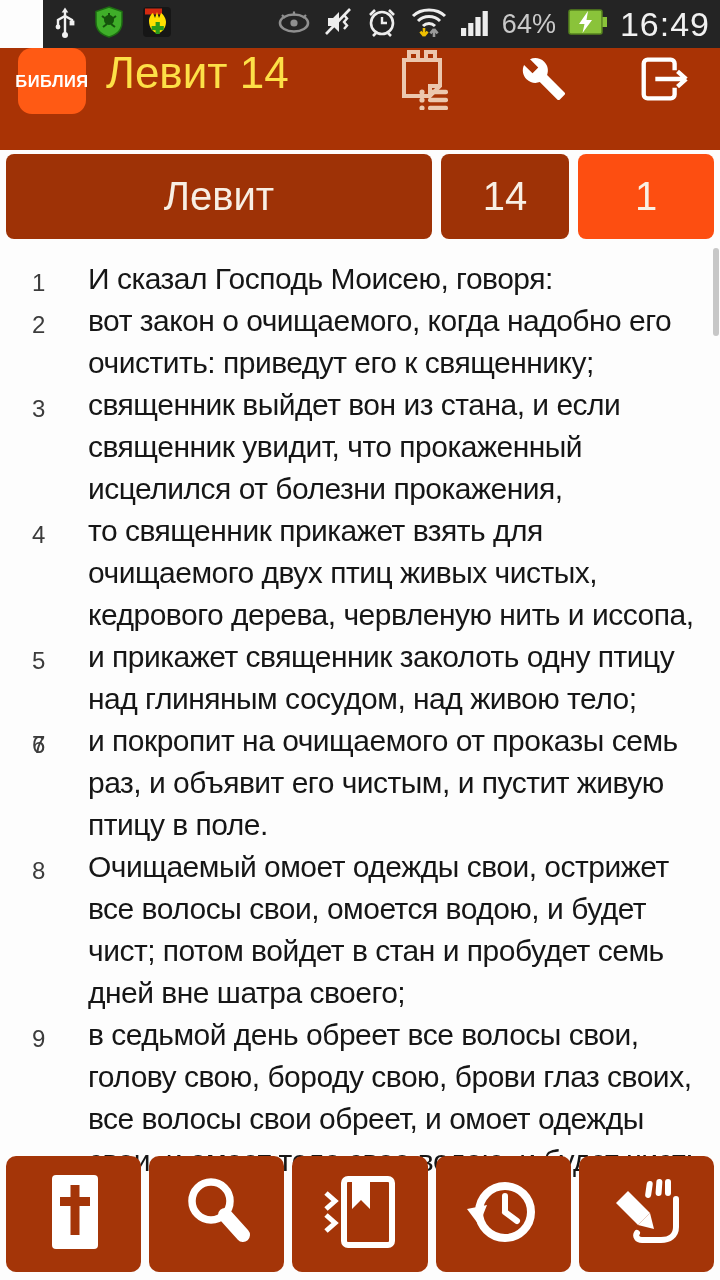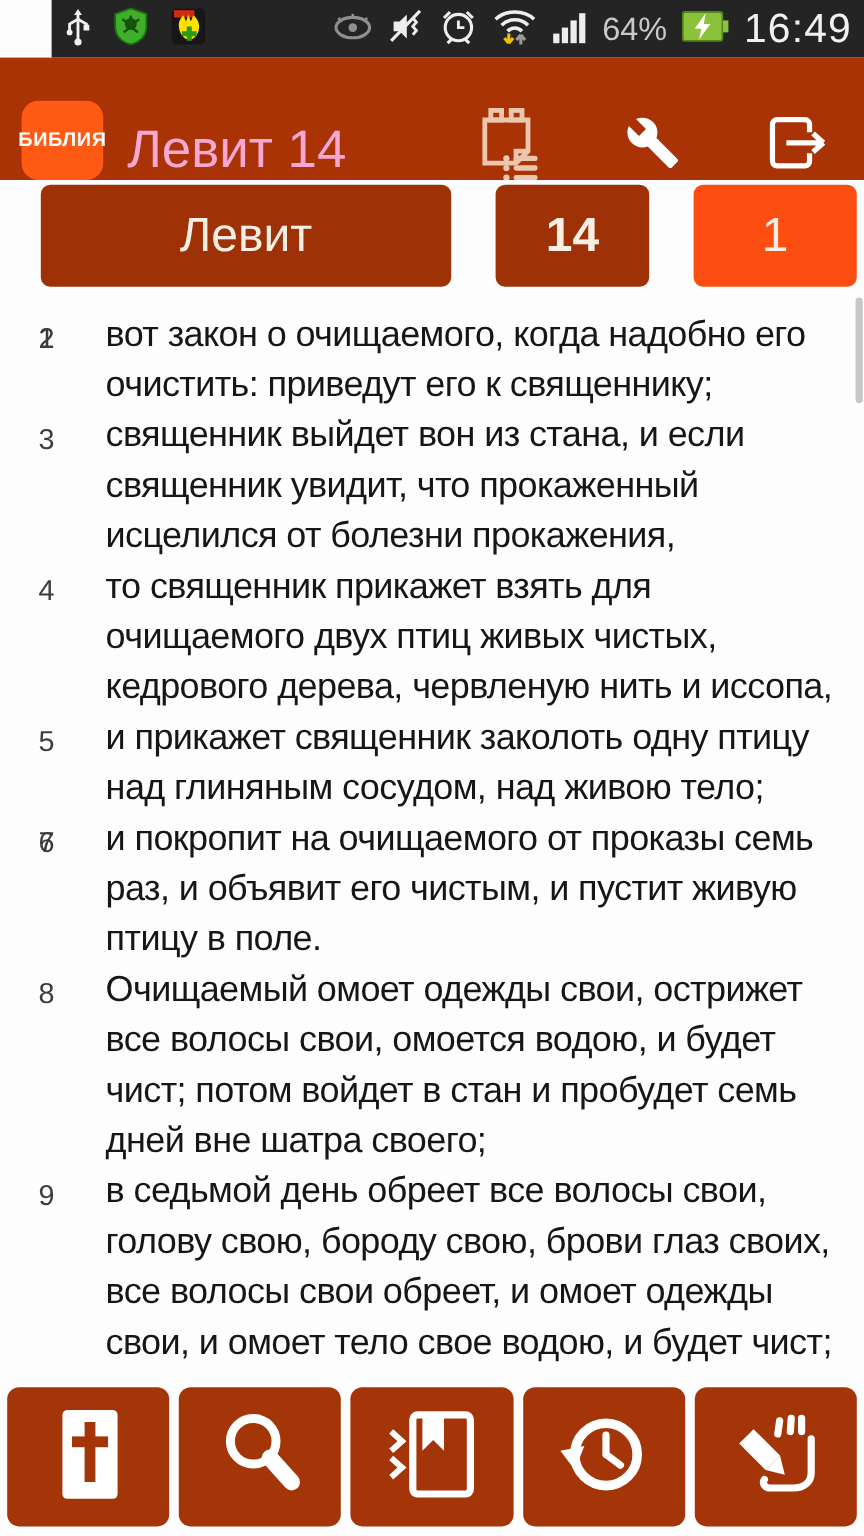--- a/index.html
+++ b/index.html
@@ -12,43 +12,42 @@
     height:48px; background:#242424; display:flex; align-items:center;
     padding:0 10px; gap:16px; color:#eee;margin-left:43px;
   }
   .sb-left{ display:flex; align-items:center; gap:16px; }
   .sb-right{ margin-left:auto; display:flex; align-items:center; gap:12px; }
   .sb-pct{ font-size:27px; color:#c9c9c9; }
   .sb-time{ font-size:34px; color:#f1f1f1; letter-spacing:1px; }
 
   
   .app-header{
-    height:102px; background:#a93305; display:flex; align-items:flex-end; padding:0 18px;
+    height:102px; background:#a93305; display:flex; align-items:flex-start; padding:0 18px;
   }
   .logo{
     width:68px; height:66px; background:#ff5a14; border-radius:14px;
     display:flex; align-items:center; justify-content:center;
     color:#fff; font-weight:bold; font-size:16.5px; letter-spacing:.5px;
   }
-  .app-title{ color:#f9a8d4; font-size:44px; margin-left:20px; flex:1 1 auto; white-space:nowrap; }
+  .app-title{ color:#fde047; font-size:44px; margin-left:20px; flex:1 1 auto; white-space:nowrap; }
   .header-icons{ display:flex; align-items:center; gap:64px; margin-right:10px; }
   .hicon{ width:56px; height:62px; display:flex; align-items:center; justify-content:center; }
 
   
   .nav-row{
     height:96px; background:#fdfdfd; display:flex; gap:9px; padding:4px 6px 7px 6px;
   }
   .nav-btn{
     border:none; border-radius:8px; color:#f8efe4; font-size:40px;
     display:flex; align-items:center; justify-content:center;
     font-family:"Liberation Sans", sans-serif;
-    margin-left:28px;
   }
   .nav-book{ flex:1 1 auto; background:#9e3206; }
-  .nav-chapter{ width:128px; background:#9e3206;font-weight:bold; }
+  .nav-chapter{ width:128px; background:#9e3206; }
   .nav-verse{ width:136px; background:#fd4e11; }
 
   
   .content{ position:relative; height:1082px; background:#fdfdfd; padding-top:12px; overflow:hidden; }
   .verse-row{
     position:relative; padding:0 14px 0 88px;
     font-size:30px; line-height:42px; letter-spacing:-0.5px; color:#161616;
   }
   .verse-num{
     position:absolute; left:32px; top:4px; font-size:24px; color:#3c3c3c; letter-spacing:0;
@@ -195,21 +194,21 @@
   </div>
 
   <div class="nav-row">
     <button class="nav-btn nav-book">Левит</button>
     <button class="nav-btn nav-chapter">14</button>
     <button class="nav-btn nav-verse">1</button>
   </div>
 
   <div class="content">
     <div id="verse-list">
-        <div class="verse-row"><span class="verse-num">1</span></div>
+        <div class="verse-row"><span class="verse-num">1</span><span>И сказал Господь Моисею, говоря:</span></div>
         <div class="verse-row"><span class="verse-num">2</span><span>вот закон о очищаемого, когда надобно его очистить: приведут его к священнику;</span></div>
         <div class="verse-row"><span class="verse-num">3</span><span>священник выйдет вон из стана, и если священник увидит, что прокаженный исцелился от болезни прокажения,</span></div>
         <div class="verse-row"><span class="verse-num">4</span><span>то священник прикажет взять для очищаемого двух птиц живых чистых, кедрового дерева, червленую нить и иссопа,</span></div>
         <div class="verse-row"><span class="verse-num">5</span><span>и прикажет священник заколоть одну птицу над глиняным сосудом, над живою тело;</span></div>
         <div class="verse-row"><span class="verse-num">6</span></div>
         <div class="verse-row"><span class="verse-num">7</span><span>и покропит на очищаемого от проказы семь раз, и объявит его чистым, и пустит живую птицу в поле.</span></div>
         <div class="verse-row"><span class="verse-num">8</span><span>Очищаемый омоет одежды свои, острижет все волосы свои, омоется водою, и будет чист; потом войдет в стан и пробудет семь дней вне шатра своего;</span></div>
         <div class="verse-row"><span class="verse-num">9</span><span>в седьмой день обреет все волосы свои, голову свою, бороду свою, брови глаз своих, все волосы свои обреет, и омоет одежды свои, и омоет тело свое водою, и будет чист;</span></div>
       </div>
     <div class="scroll-thumb"></div>

